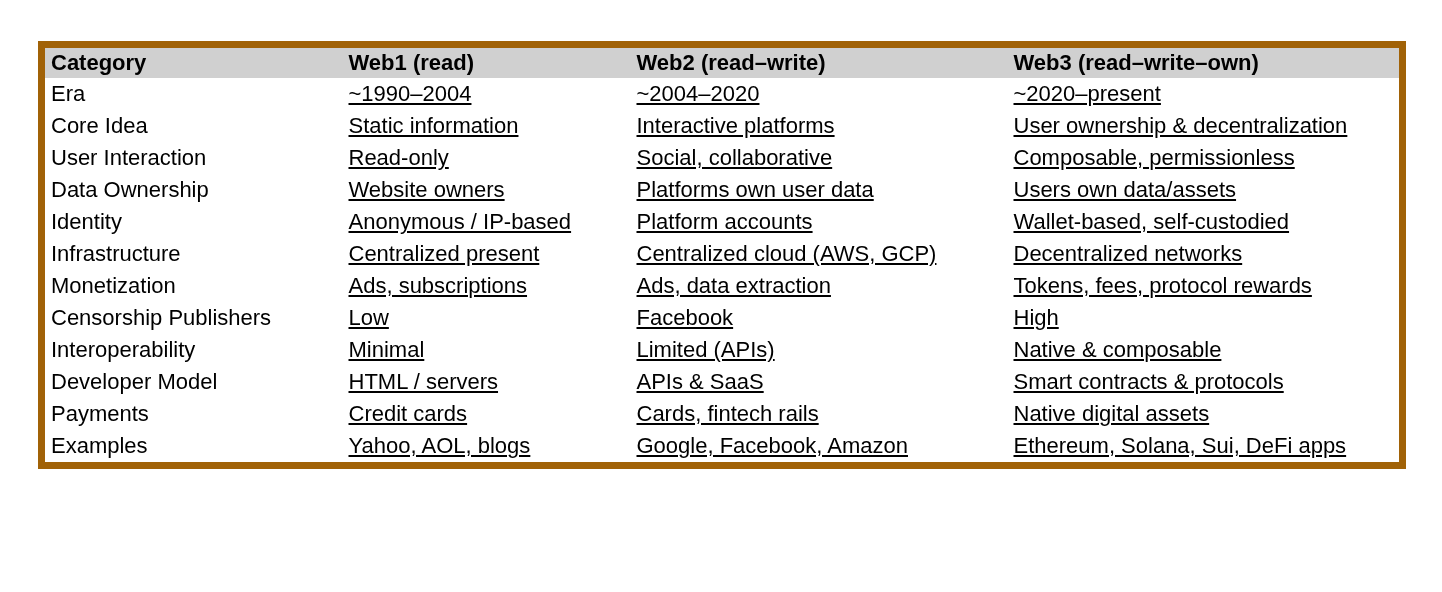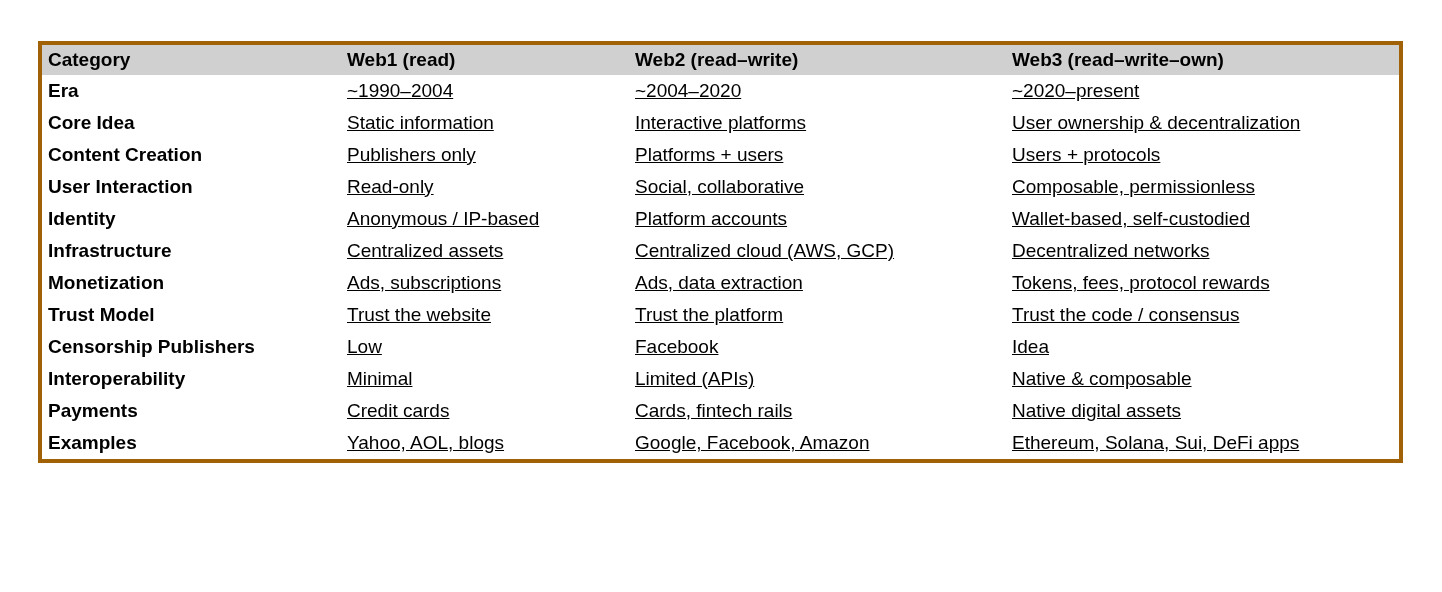--- a/index.html
+++ b/index.html
@@ -14,43 +14,43 @@
     background: #ffffff;
     overflow: hidden;
     font-family: "Liberation Sans", sans-serif;
   }
   table.comparison-table {
     position: absolute;
     left: 38px;
     top: 41px;
     width: 1361px;
     border-collapse: collapse;
-    border: 4px solid #a16207;
+    border: 7px solid #a16207;
     table-layout: fixed;
-    font-size: 19px;
+    font-size: 22px;
     color: #000000;
   }
   table.comparison-table thead tr {
     background: #d0d0d0;
   }
   table.comparison-table th,
   table.comparison-table td {
     text-align: left;
     vertical-align: middle;
     padding: 0 4px 0 6px;
     white-space: nowrap;
     overflow: hidden;
   }
   table.comparison-table thead th {
     height: 30px;
     font-weight: bold;
   }
   table.comparison-table tbody th {
     height: 32px;
-    font-weight: bold;
+    font-weight: normal;
     margin-left: 40px;
   }
   table.comparison-table tbody td {
     height: 32px;
     font-weight: normal;
     text-decoration: underline;
   }
   .col-category { width: 301px; }
   .col-web1     { width: 288px; }
   .col-web2     { width: 377px; }
@@ -82,66 +82,66 @@
         <td>~2004–2020</td>
         <td>~2020–present</td>
       </tr>
       <tr>
         <th>Core Idea</th>
         <td>Static information</td>
         <td>Interactive platforms</td>
         <td>User ownership &amp; decentralization</td>
       </tr>
       <tr>
-        <th>Content Creation</th>
-        <td>Publishers only</td>
-        <td>Platforms + users</td>
-        <td>Users + protocols</td>
-      </tr>
-      <tr>
         <th>User Interaction</th>
         <td>Read-only</td>
         <td>Social, collaborative</td>
         <td>Composable, permissionless</td>
+      </tr>
+      <tr>
+        <th>Data Ownership</th>
+        <td>Website owners</td>
+        <td>Platforms own user data</td>
+        <td>Users own data/assets</td>
       </tr>
       <tr>
         <th>Identity</th>
         <td>Anonymous / IP-based</td>
         <td>Platform accounts</td>
         <td>Wallet-based, self-custodied</td>
       </tr>
       <tr>
         <th>Infrastructure</th>
-        <td>Centralized assets</td>
+        <td>Centralized present</td>
         <td>Centralized cloud (AWS, GCP)</td>
         <td>Decentralized networks</td>
       </tr>
       <tr>
         <th>Monetization</th>
         <td>Ads, subscriptions</td>
         <td>Ads, data extraction</td>
         <td>Tokens, fees, protocol rewards</td>
       </tr>
       <tr>
-        <th>Trust Model</th>
-        <td>Trust the website</td>
-        <td>Trust the platform</td>
-        <td>Trust the code / consensus</td>
-      </tr>
-      <tr>
         <th>Censorship Publishers</th>
         <td>Low</td>
         <td>Facebook</td>
-        <td>Idea</td>
+        <td>High</td>
       </tr>
       <tr>
         <th>Interoperability</th>
         <td>Minimal</td>
         <td>Limited (APIs)</td>
         <td>Native &amp; composable</td>
+      </tr>
+      <tr>
+        <th>Developer Model</th>
+        <td>HTML / servers</td>
+        <td>APIs &amp; SaaS</td>
+        <td>Smart contracts &amp; protocols</td>
       </tr>
       <tr>
         <th>Payments</th>
         <td>Credit cards</td>
         <td>Cards, fintech rails</td>
         <td>Native digital assets</td>
       </tr>
       <tr>
         <th>Examples</th>
         <td>Yahoo, AOL, blogs</td>

